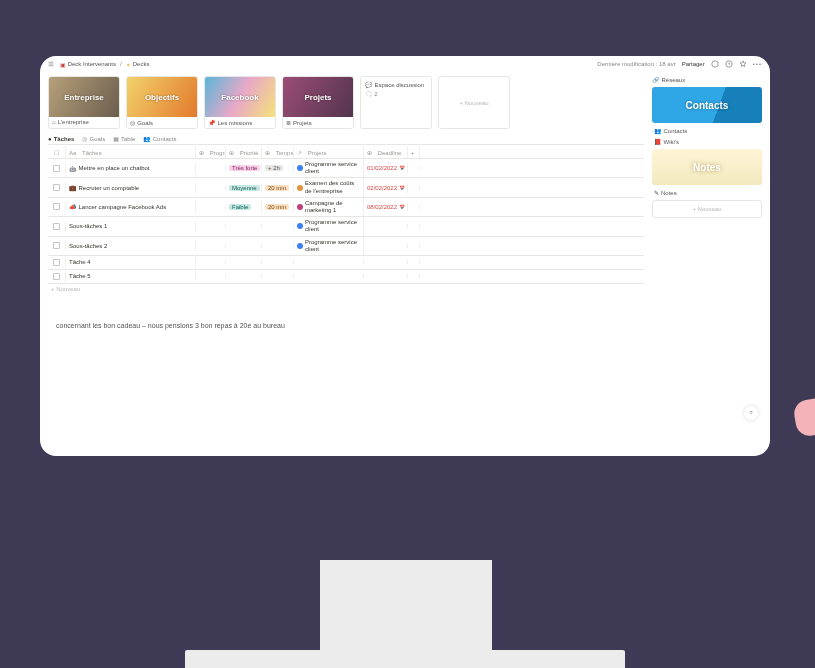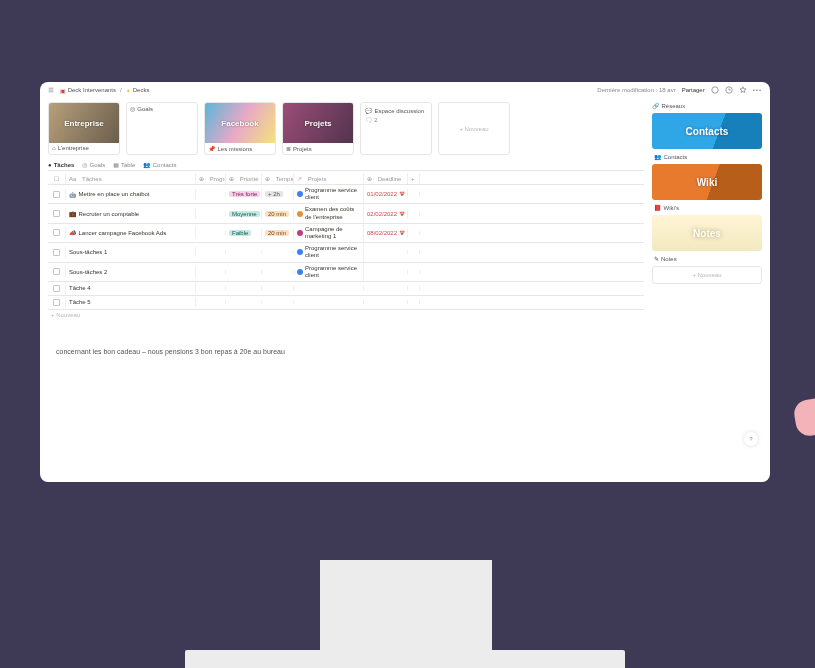--- a/index.html
+++ b/index.html
@@ -1,21 +1,21 @@
 <!DOCTYPE html>
 <html><head>
 <meta charset="utf-8">
 <style>
 * { box-sizing: border-box; margin: 0; padding: 0; }
 body { background: #fff; font-family: -apple-system, BlinkMacSystemFont, "Segoe UI", Helvetica, Arial, sans-serif; width: 815px; height: 668px; overflow: hidden; }
 .frame { position: absolute; inset: 0; background: #3e3a56; }
 .monitor-outer { position: absolute; left: 20px; top: 28px; width: 772px; height: 540px; background: #3e3a56; border-radius: 24px; }
 .monitor-stand { position: absolute; left: 320px; top: 560px; width: 172px; height: 100px; background: #ececec; }
 .monitor-base { position: absolute; left: 185px; top: 650px; width: 440px; height: 18px; background: #ececec; border-radius: 2px 2px 0 0; }
-.screen { position: absolute; left: 40px; top: 82px; width: 730px; height: 400px; background: #ffffff; border-radius: 8px; overflow: hidden; font-size: 6px; color: #37352f; }
+.screen { position: absolute; left: 40px; top: 56px; width: 730px; height: 400px; background: #ffffff; border-radius: 16px; overflow: hidden; font-size: 6px; color: #37352f; }
 .finger { position: absolute; right: -6px; top: 400px; width: 26px; height: 36px; background: #f3b3b9; border-radius: 14px 0 0 14px; transform: rotate(-10deg); }
 
 .topbar { display: flex; align-items: center; height: 16px; padding: 0 8px; gap: 6px; color: #888; }
 .topbar .crumbs { display: flex; gap: 4px; align-items: center; flex: 1; }
 .crumb-link { color: #555; display: inline-flex; align-items: center; gap: 2px; }
 .topbar .right { display: flex; gap: 6px; align-items: center; }
 .topbar svg { width: 8px; height: 8px; }
 
 .main-wrap { display: flex; padding: 4px 8px 0 8px; gap: 8px; }
 .left-col { flex: 1; min-width: 0; }
@@ -129,20 +129,23 @@
           <div class="gallery-card">
             <div class="gc-img gc-entreprise">
                 <span class="gc-title-overlay">Entreprise</span>
               </div>
             <div class="gc-sub">
                 <span>⌂</span>
                 <span>L'entreprise</span>
               </div>
           </div>
           <div class="gallery-card">
+            <div class="gc-img gc-objectifs">
+                <span class="gc-title-overlay">Objectifs</span>
+              </div>
             <div class="gc-sub">
                 <span>◎</span>
                 <span>Goals</span>
               </div>
           </div>
           <div class="gallery-card">
             <div class="gc-img gc-missions">
                 <span class="gc-title-overlay">Facebook</span>
               </div>
             <div class="gc-sub">
@@ -363,23 +366,20 @@
           </div>
 
         <div class="side-card sc-contacts">
             <span class="t">Contacts</span>
           </div>
         <div class="side-sublabel">
             <span>👥</span>
             <span>Contacts</span>
           </div>
 
-        <div class="side-card sc-wiki">
-            <span class="t">Wiki</span>
-          </div>
         <div class="side-sublabel">
             <span>📕</span>
             <span>Wiki's</span>
           </div>
 
         <div class="side-card sc-notes">
             <span class="t">Notes</span>
           </div>
         <div class="side-sublabel">
             <span>✎</span>

